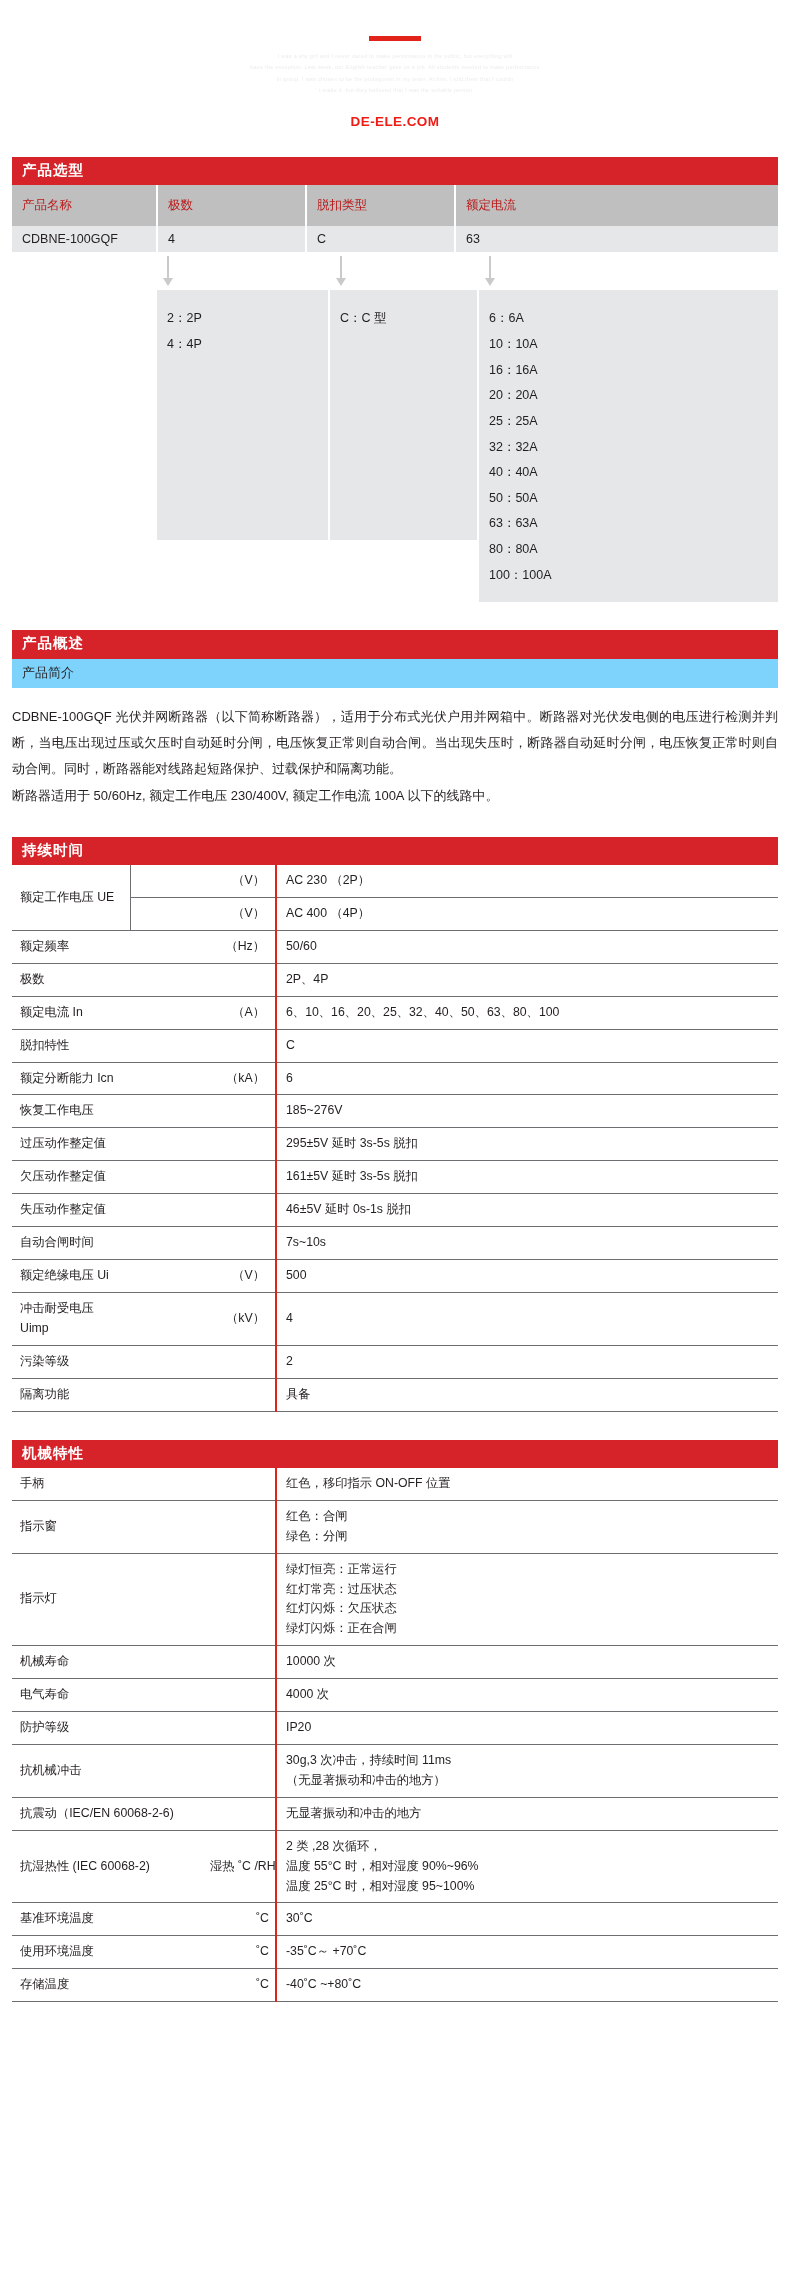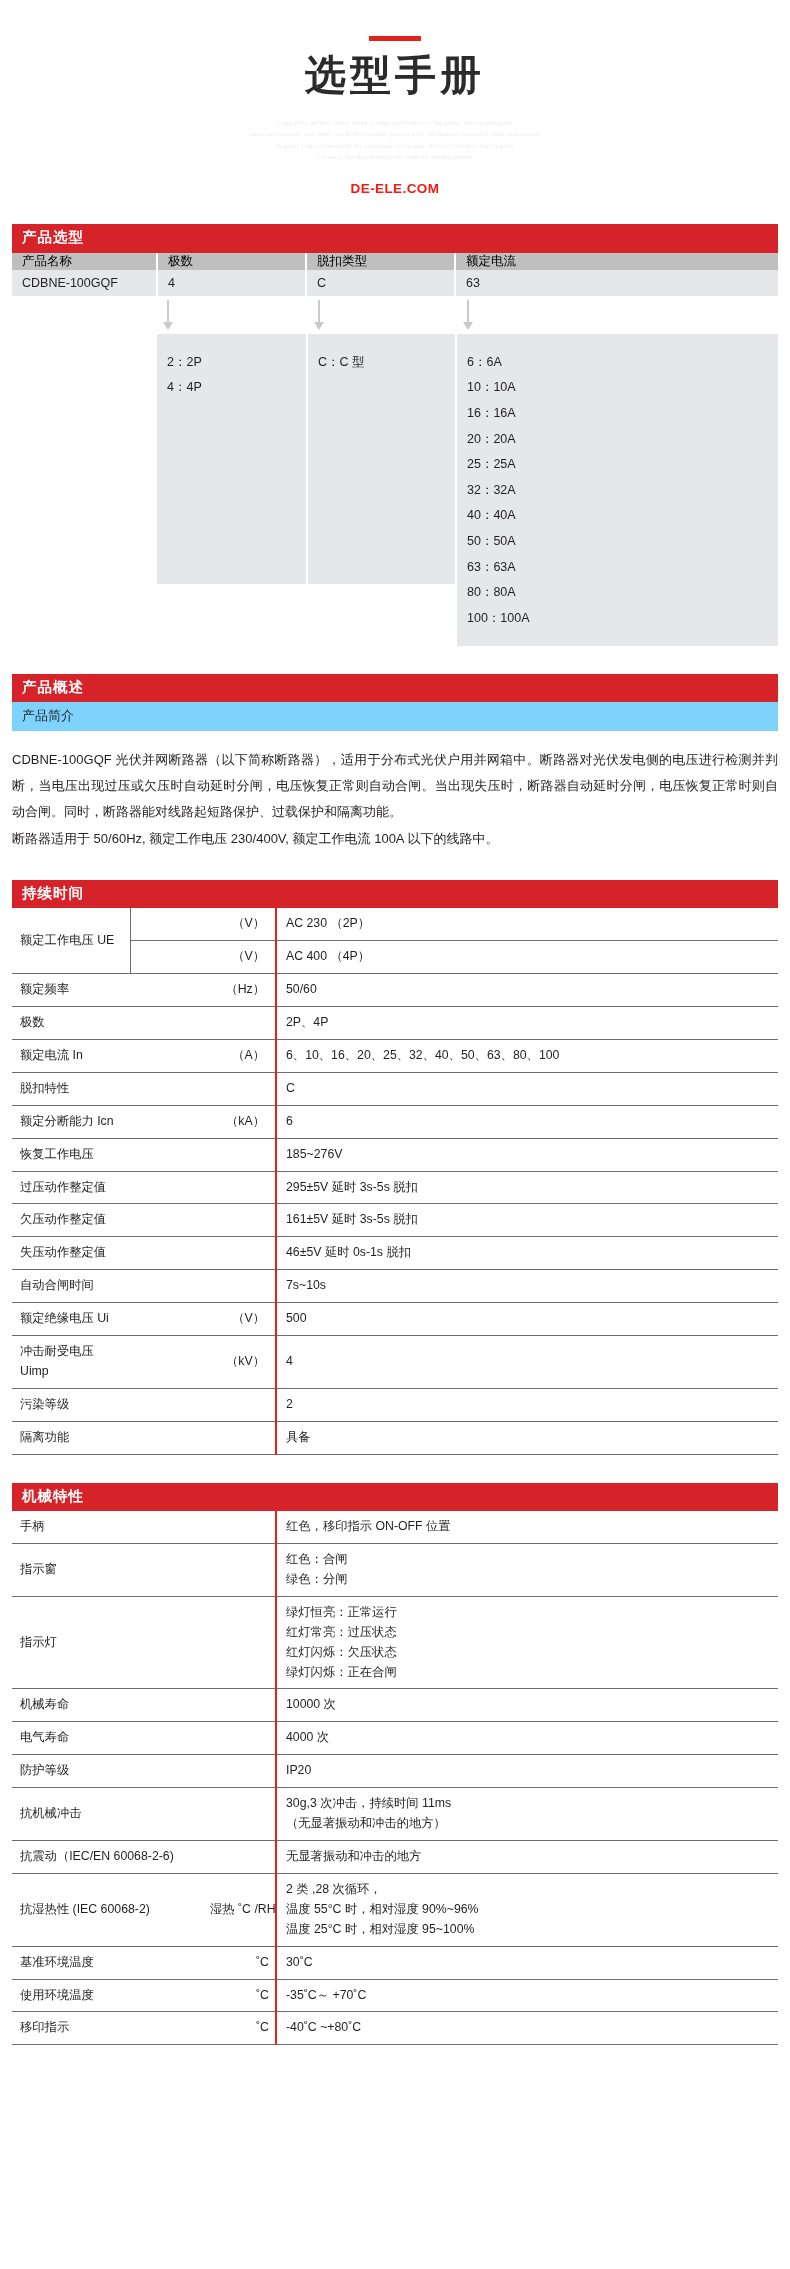--- a/index.html
+++ b/index.html
@@ -73,24 +73,24 @@
 
   
   .sel-table {
     width: 100%;
     border-collapse: collapse;
     table-layout: fixed;
     font-size: 12.5px;
   }
   .sel-table th {
     background: #bfbfbf;
-    color: #000000;
+    color: #b91c1c;
     font-weight: normal;
     text-align: left;
-    padding: 0 10px;
+    padding: 12px 10px;
     font-size: 12.5px;
     border-right: 2px solid #ffffff;
   }
   .sel-table th:last-child { border-right: none; }
   .sel-table td {
     background: #e6e7e8;
     padding: 6px 10px;
     font-size: 12.5px;
     border-right: 2px solid #ffffff;
   }
@@ -183,21 +183,20 @@
 
   .nb { border-bottom: none !important; margin-left: 17px; }
 </style>
 </head>
 <body>
 
 <div class="page">
 
   <div class="cover">
     <div class="cover-rule"></div>
-    <h1 class="cover-title">选型手册</h1>
     <div class="cover-sub">
       <div>I was a shy girl and I never dared to make performance in the public, but everything will</div>
       <div>have the exception. Last week, our English teacher gave us a job. All students needed to make performance</div>
       <div>in group. I was chosen to be the protagonist in my team. At first, I told them that I couldn</div>
       <div>' t make it, but they believed that I was the suitable person.</div>
     </div>
     <div class="cover-domain">DE-ELE.COM</div>
   </div>
 
   <div class="section">
@@ -225,21 +224,21 @@
       </tr>
     </tbody>
       </table>
 
     <div class="opt-zone">
       <div class="opt-col spacer" style="width:145px">
         <div class="arrow-row"></div>
         <div class="opt-box blank"></div>
       </div>
 
-      <div class="opt-col" style="width:149px">
+      <div class="opt-col" style="width:171px">
         <div class="arrow-row">
             <span class="arrow"></span>
           </div>
         <div class="opt-box">
           <div>2：2P</div>
           <div>4：4P</div>
         </div>
       </div>
 
       <div class="opt-sep"></div>
@@ -443,21 +442,21 @@
         <td class="label">基准环境温度</td>
         <td class="unit2">˚C</td>
         <td class="value multi">30˚C</td>
       </tr>
       <tr>
         <td class="label">使用环境温度</td>
         <td class="unit2">˚C</td>
         <td class="value multi">-35˚C～ +70˚C</td>
       </tr>
       <tr>
-        <td class="label">移印指示</td>
+        <td class="label">存储温度</td>
         <td class="unit2">˚C</td>
         <td class="value multi">-40˚C ~+80˚C</td>
       </tr>
     </tbody>
       </table>
   </div>
 
 </div>
 
 </body></html>

